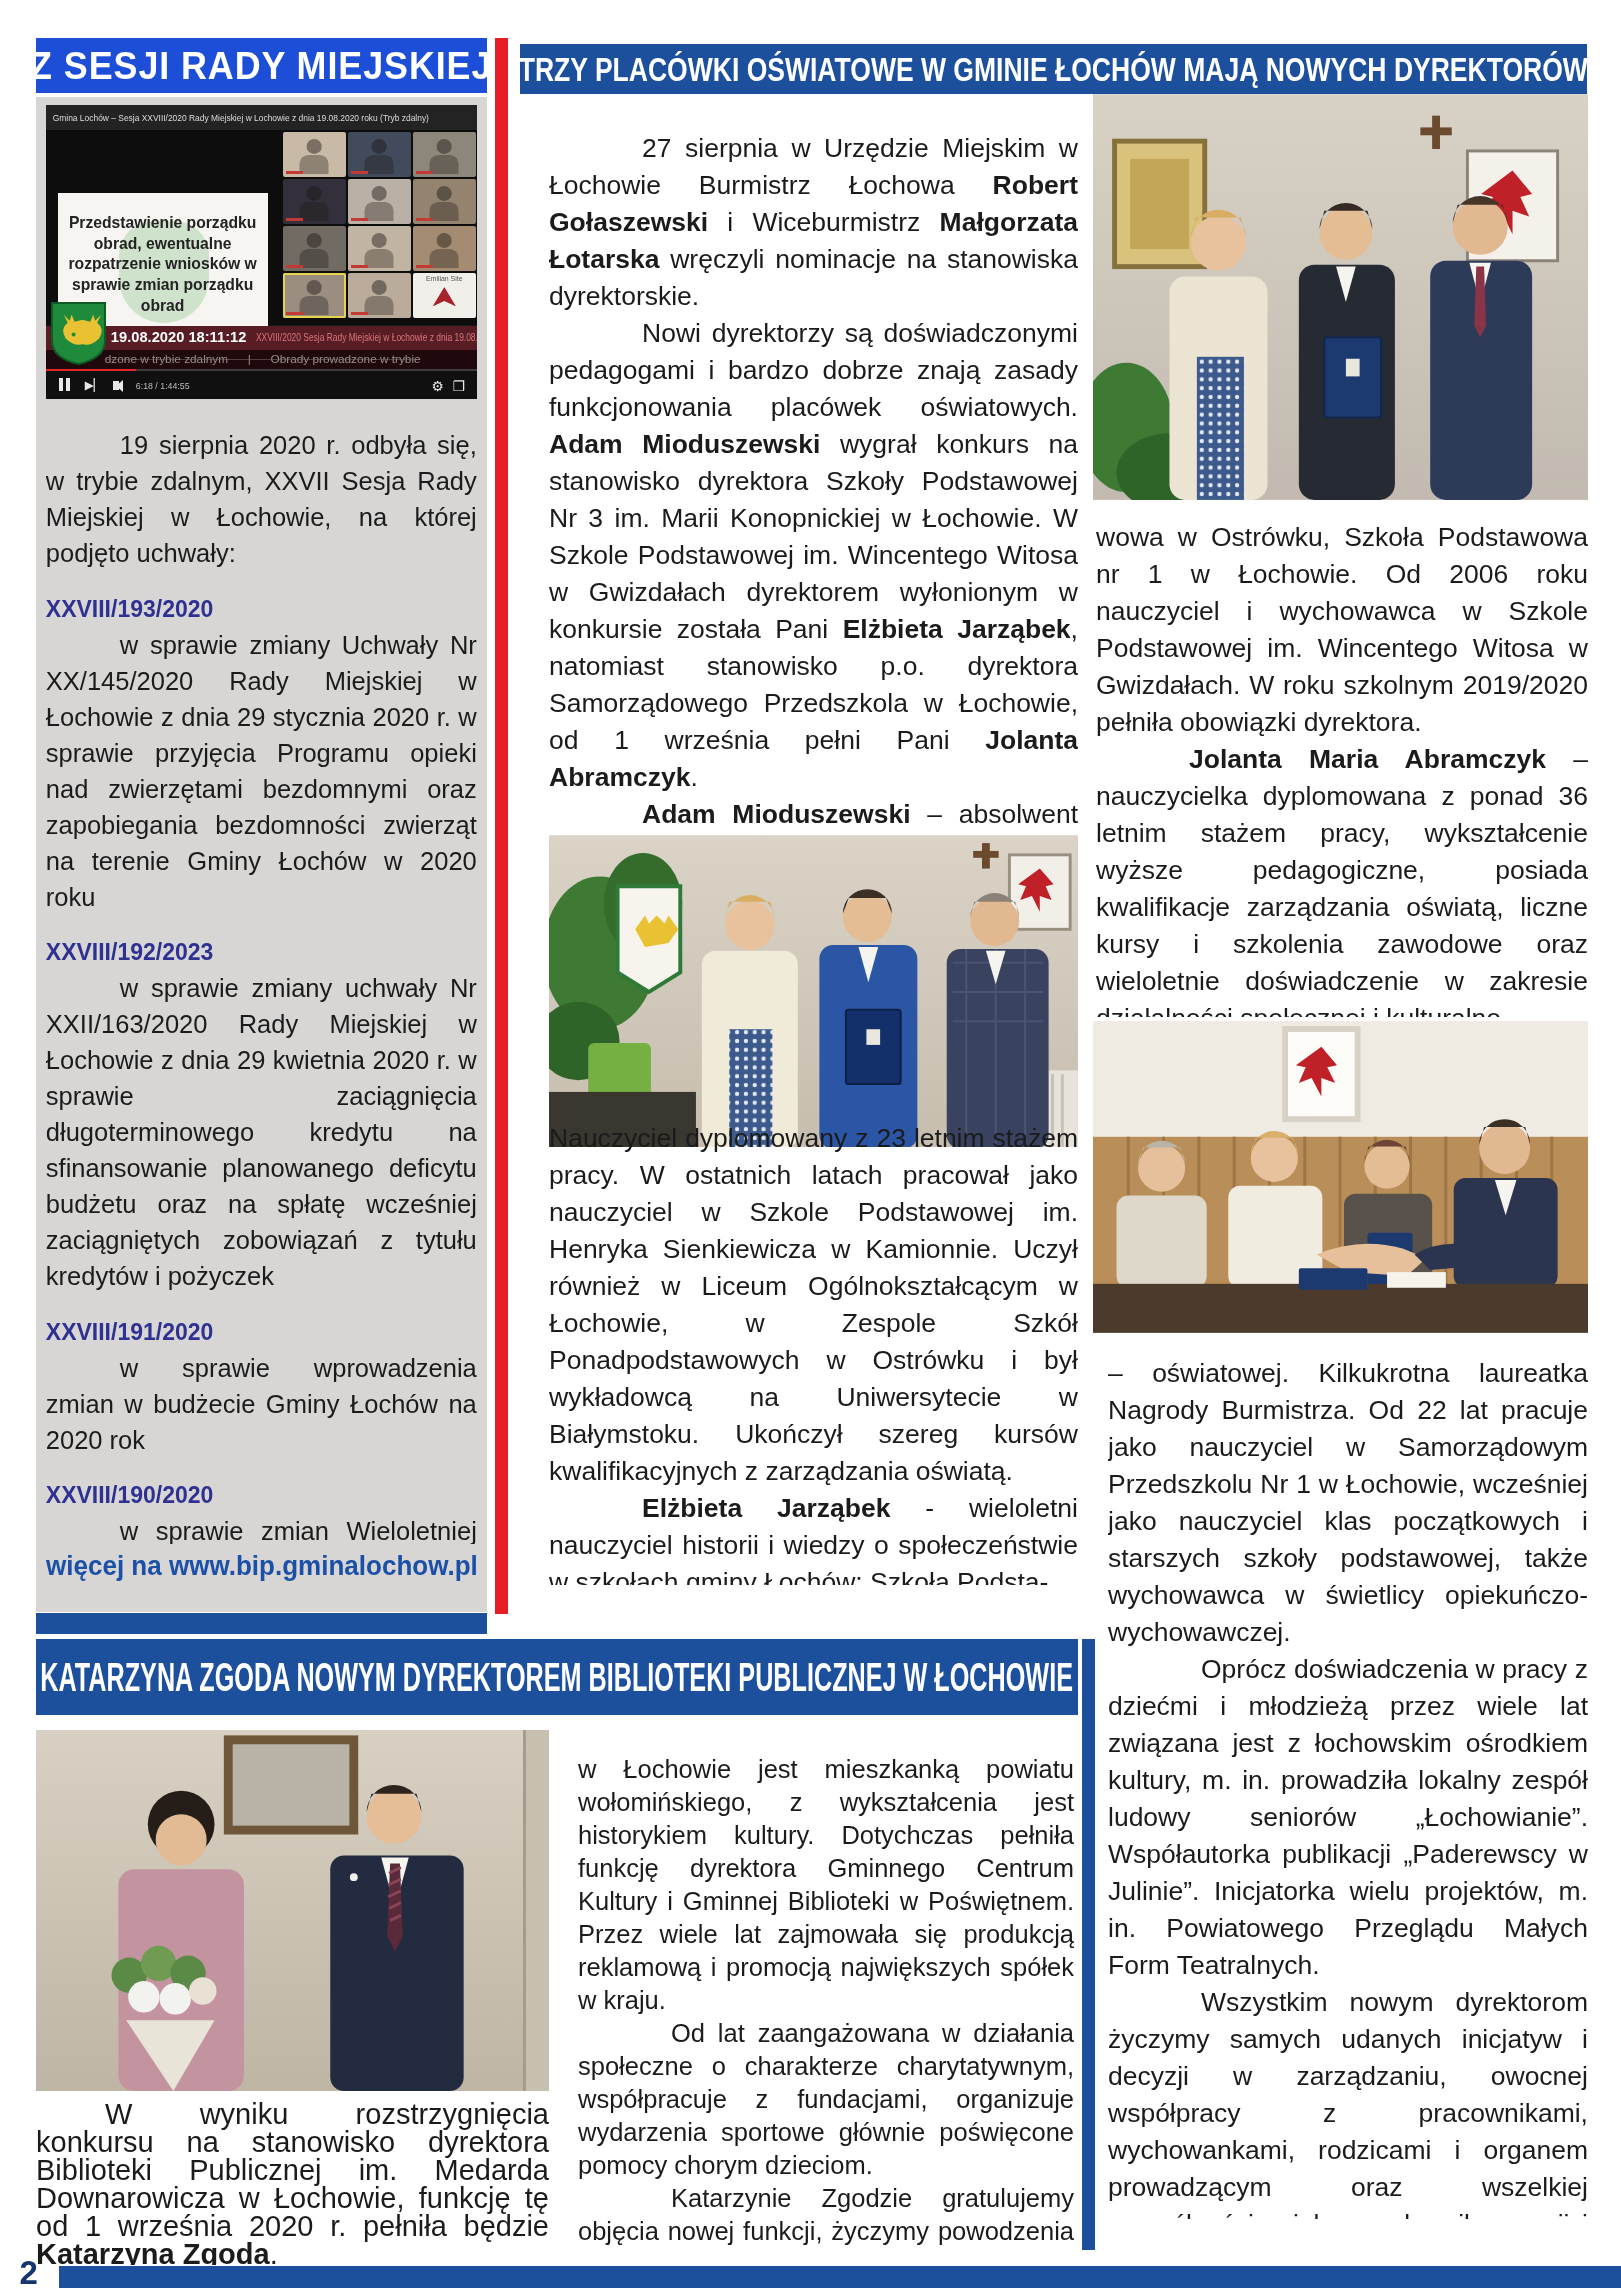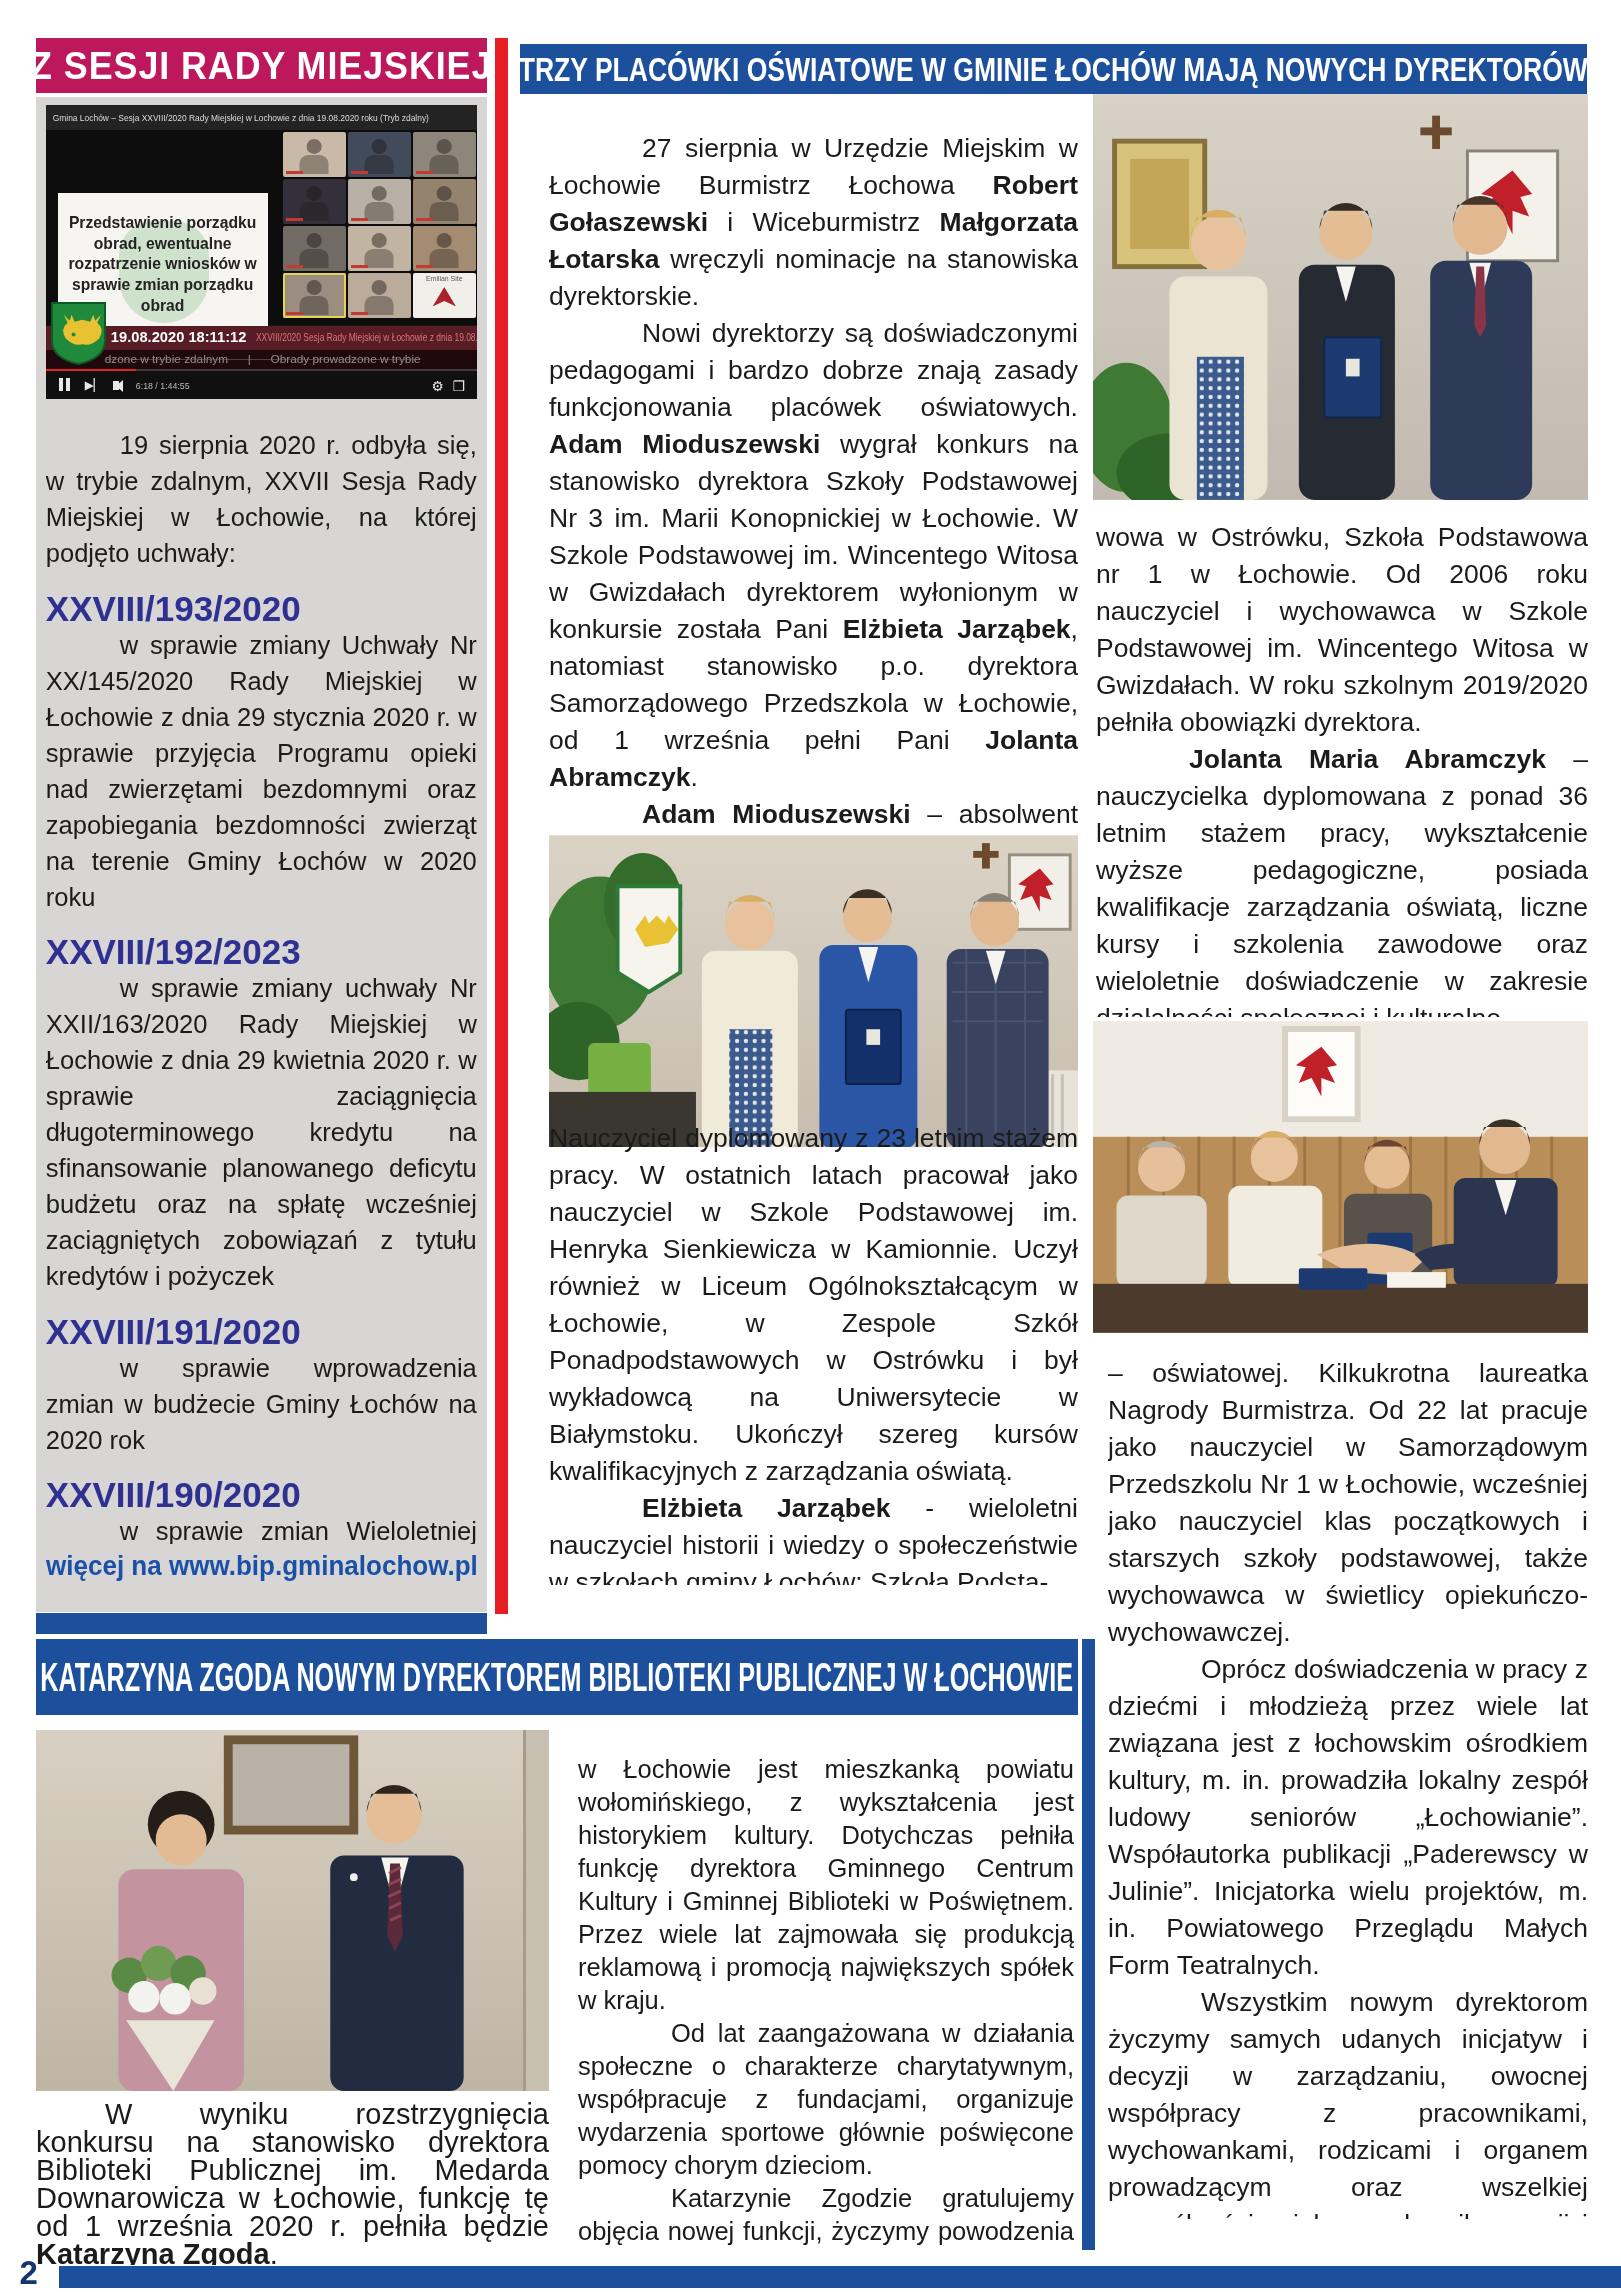--- a/index.html
+++ b/index.html
@@ -1,20 +1,20 @@
 <!DOCTYPE html>
 <html lang="pl"><head>
 <meta charset="utf-8">
 <style>
   html,body{margin:0;padding:0;background:#fff;}
   .page{position:relative;width:1621px;height:2293px;background:#fff;overflow:hidden;
         font-family:"Liberation Sans",sans-serif;color:#1b1b1b;}
   
   .banner{position:absolute;display:flex;align-items:center;justify-content:center;overflow:hidden;}
-  .banner-red{left:36px;top:38px;width:451px;height:55px;background:#be185d;}
+  .banner-red{left:36px;top:38px;width:451px;height:55px;background:#1d4ed8;}
   .banner-red span{color:#fff;font-weight:bold;font-size:39px;white-space:nowrap;
                    display:inline-block;transform:scaleX(.92);letter-spacing:1px;}
   .banner-blue-top{left:520px;top:44px;width:1067px;height:50px;background:#1c4f9c;}
   .banner-blue-top span{color:#fff;font-weight:bold;font-size:34px;white-space:nowrap;
                         display:inline-block;transform:scaleX(.78);}
   .banner-library{left:36px;top:1639px;width:1042px;height:76px;background:#1c4f9c;}
   .banner-library span{color:#fff;font-weight:bold;font-size:40px;white-space:nowrap;
                        display:inline-block;transform:scaleX(.63);}
   .red-stripe{position:absolute;left:495px;top:38px;width:12.7px;height:1576px;background:#e71d25;}
   .blue-bar-left{position:absolute;left:36px;top:1613px;width:451px;height:20.6px;background:#1c4f9c;}
@@ -22,21 +22,21 @@
   .footer-bar{position:absolute;left:59px;top:2266px;width:1562px;height:21.6px;background:#1c4f9c;}
   .page-number{position:absolute;left:19.6px;top:2254px;font-size:33px;font-weight:bold;color:#14366e;}
   
   .gray-box{position:absolute;left:36px;top:97px;width:451px;height:1515px;background:#d7d6d4;overflow:hidden;}
   .col1-text{position:absolute;left:9.8px;top:330px;width:431px;height:1117px;overflow:hidden;
              font-size:25.5px;line-height:36px;text-align:justify;}
   .col1-text p{margin:0;}
   .ind{text-indent:93px;}
   .ind-sm{text-indent:74px;}
   .res{margin-top:19.6px;}
-  .res-id{font-weight:bold;color:#2e3192;font-size:35px;}
+  .res-id{font-weight:bold;color:#2e3192;font-size:23px;}
   .more-link{position:absolute;left:9.8px;top:1453px;width:431px;font-size:27.4px;font-weight:bold;
              color:#1b50a8;white-space:nowrap;}
   .more-link span{display:inline-block;transform:scaleX(.95);transform-origin:left;}
   
   .video{position:absolute;left:9.8px;top:7.8px;width:431px;height:294px;background:#161616;overflow:hidden;}
   .vid-titlebar{position:absolute;left:0;top:0;width:519px;height:25.5px;background:#232323;
                 color:#dcdcdc;font-size:9.8px;line-height:25.5px;white-space:nowrap;overflow:hidden;}
   .vid-titlebar span{display:inline-block;transform:scaleX(.86);transform-origin:left;padding-left:7.8px;}
   .vid-stage{position:absolute;left:0;top:25.5px;width:431px;height:195px;background:#0d0d0d;}
   .slide{position:absolute;left:11.8px;top:49px;width:210px;height:143px;background:#f6f5f1;

